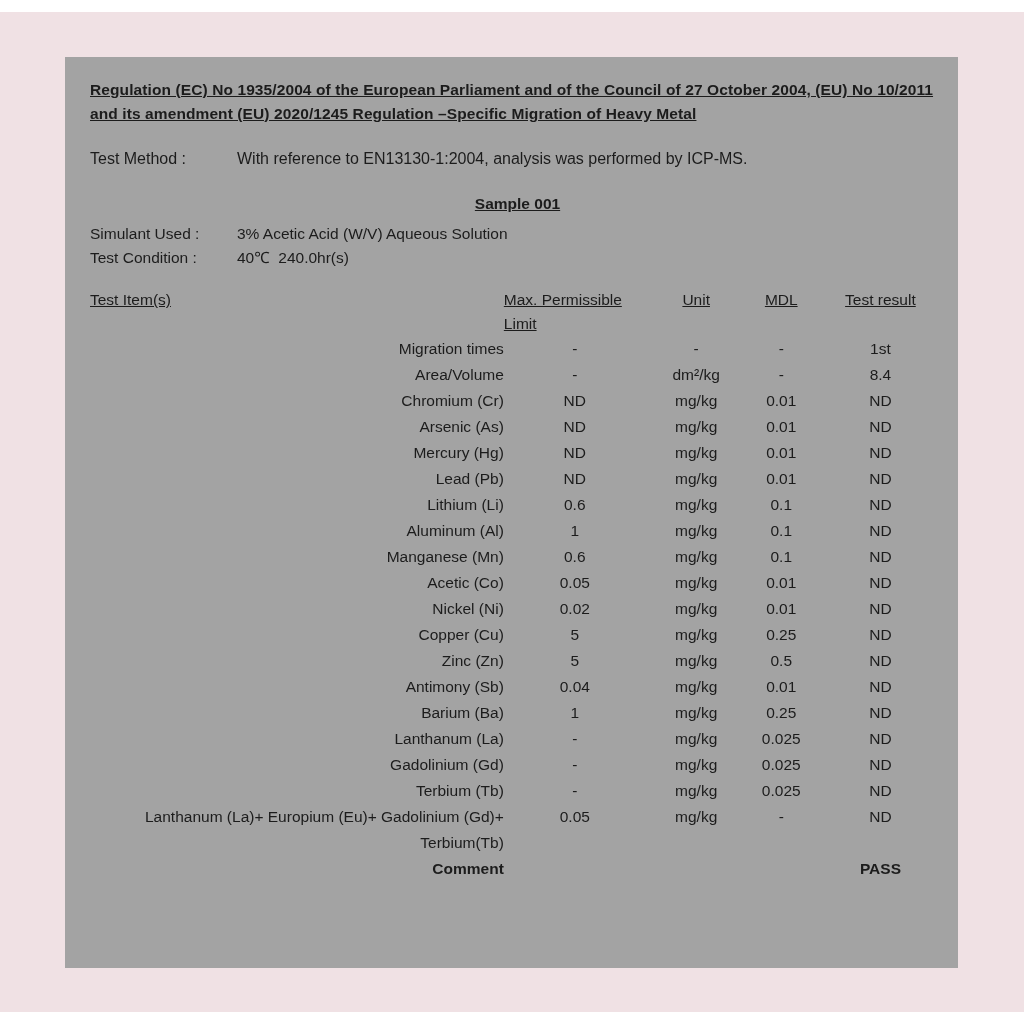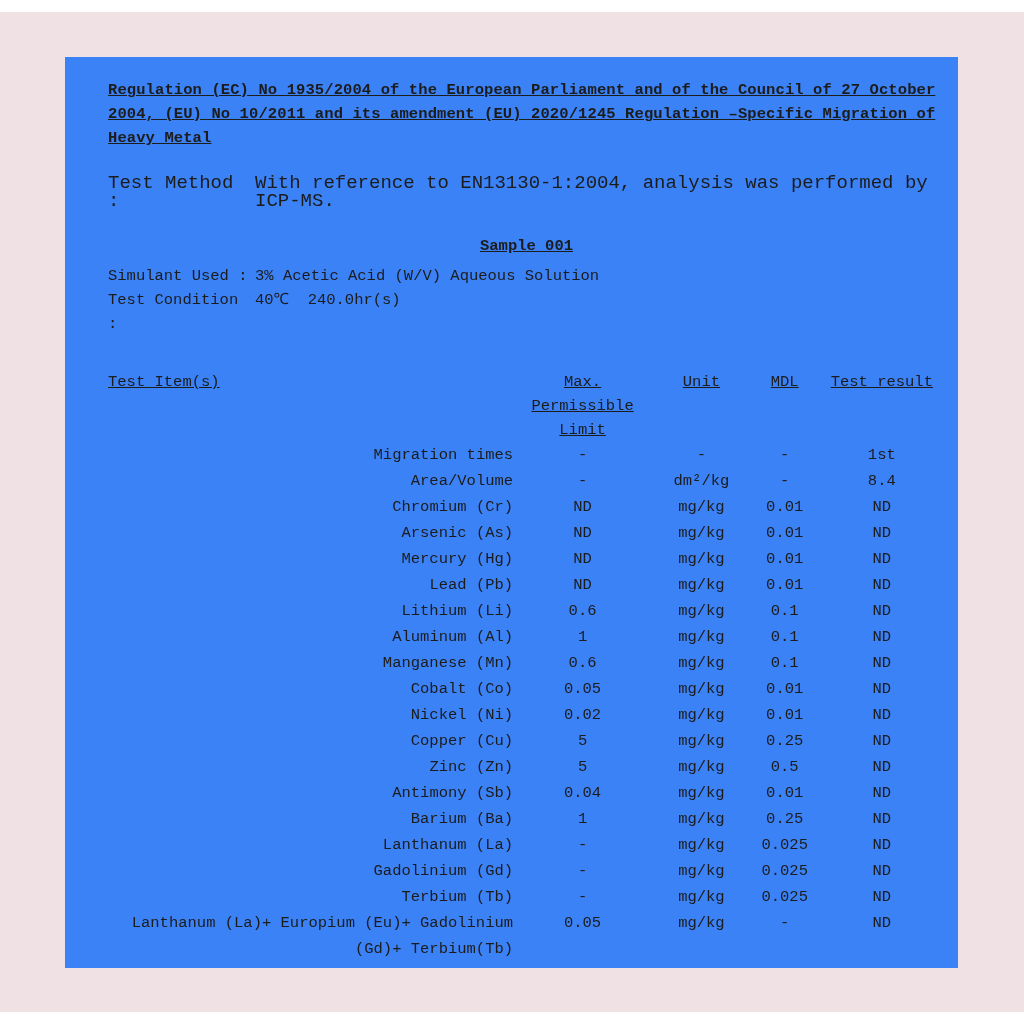--- a/index.html
+++ b/index.html
@@ -22,36 +22,35 @@
     width: 1024px;
     height: 1000px;
     background: #f0e1e4;
   }
   .doc-card {
     position: absolute;
     left: 65px;
     top: 57px;
     width: 893px;
     height: 911px;
-    background: #3b82f6;
+    background: #a3a3a3;
     box-sizing: border-box;
-    padding: 21px 13px 0 43px;
+    padding: 21px 13px 0 25px;
     overflow: hidden;
-    font-family: Liberation Mono, monospace;
   }
   .doc-title {
     font-size: 15.5px;
     font-weight: bold;
     line-height: 24px;
     text-decoration: underline;
     letter-spacing: 0.1px;
   }
   .meta-row {
     display: flex;
-    font-size: 19px;
+    font-size: 16px;
     line-height: 18px;
     margin-top: 24px;
   }
   .meta-label { width: 147px; flex: none; }
   .meta-value { white-space: pre-wrap; }
   .sample-heading {
     margin-top: 27px;
     font-size: 15.5px;
     font-weight: bold;
     text-decoration: underline;
@@ -59,36 +58,36 @@
   }
   .conditions { margin-top: 9px; }
   .cond-row {
     display: flex;
     font-size: 15.5px;
     line-height: 24px;
   }
   .cond-label { width: 147px; flex: none; }
 
   table.results {
-    margin-top: 34px;
+    margin-top: 18px;
     width: 100%;
     border-collapse: collapse;
     table-layout: fixed;
     font-size: 15.5px;
   }
   table.results th {
     font-weight: normal;
     vertical-align: top;
     line-height: 24px;
     padding: 0;
   }
   table.results th .u { text-decoration: underline; }
   th.h-item { text-align: left; padding-left: 7px; }
   th.h-center { text-align: center; }
-  .limit-two-line span { display: block; text-align: center; }
+  .limit-two-line span { display: block; text-align: left; }
   table.results td {
     padding: 0;
     vertical-align: top;
     line-height: 26px;
   }
   td.col-item { text-align: right; }
   td.col-center { text-align: center; }
   tr.footer-row td { font-weight: bold; line-height: 25px; }
 </style>
 </head>
@@ -204,21 +203,21 @@
           <td class="col-center">ND</td>
         </tr>
         <tr>
           <td class="col-item">Manganese (Mn)</td>
           <td class="col-center">0.6</td>
           <td class="col-center">mg/kg</td>
           <td class="col-center">0.1</td>
           <td class="col-center">ND</td>
         </tr>
         <tr>
-          <td class="col-item">Cobalt (Co)</td>
+          <td class="col-item">Acetic (Co)</td>
           <td class="col-center">0.05</td>
           <td class="col-center">mg/kg</td>
           <td class="col-center">0.01</td>
           <td class="col-center">ND</td>
         </tr>
         <tr>
           <td class="col-item">Nickel (Ni)</td>
           <td class="col-center">0.02</td>
           <td class="col-center">mg/kg</td>
           <td class="col-center">0.01</td>

